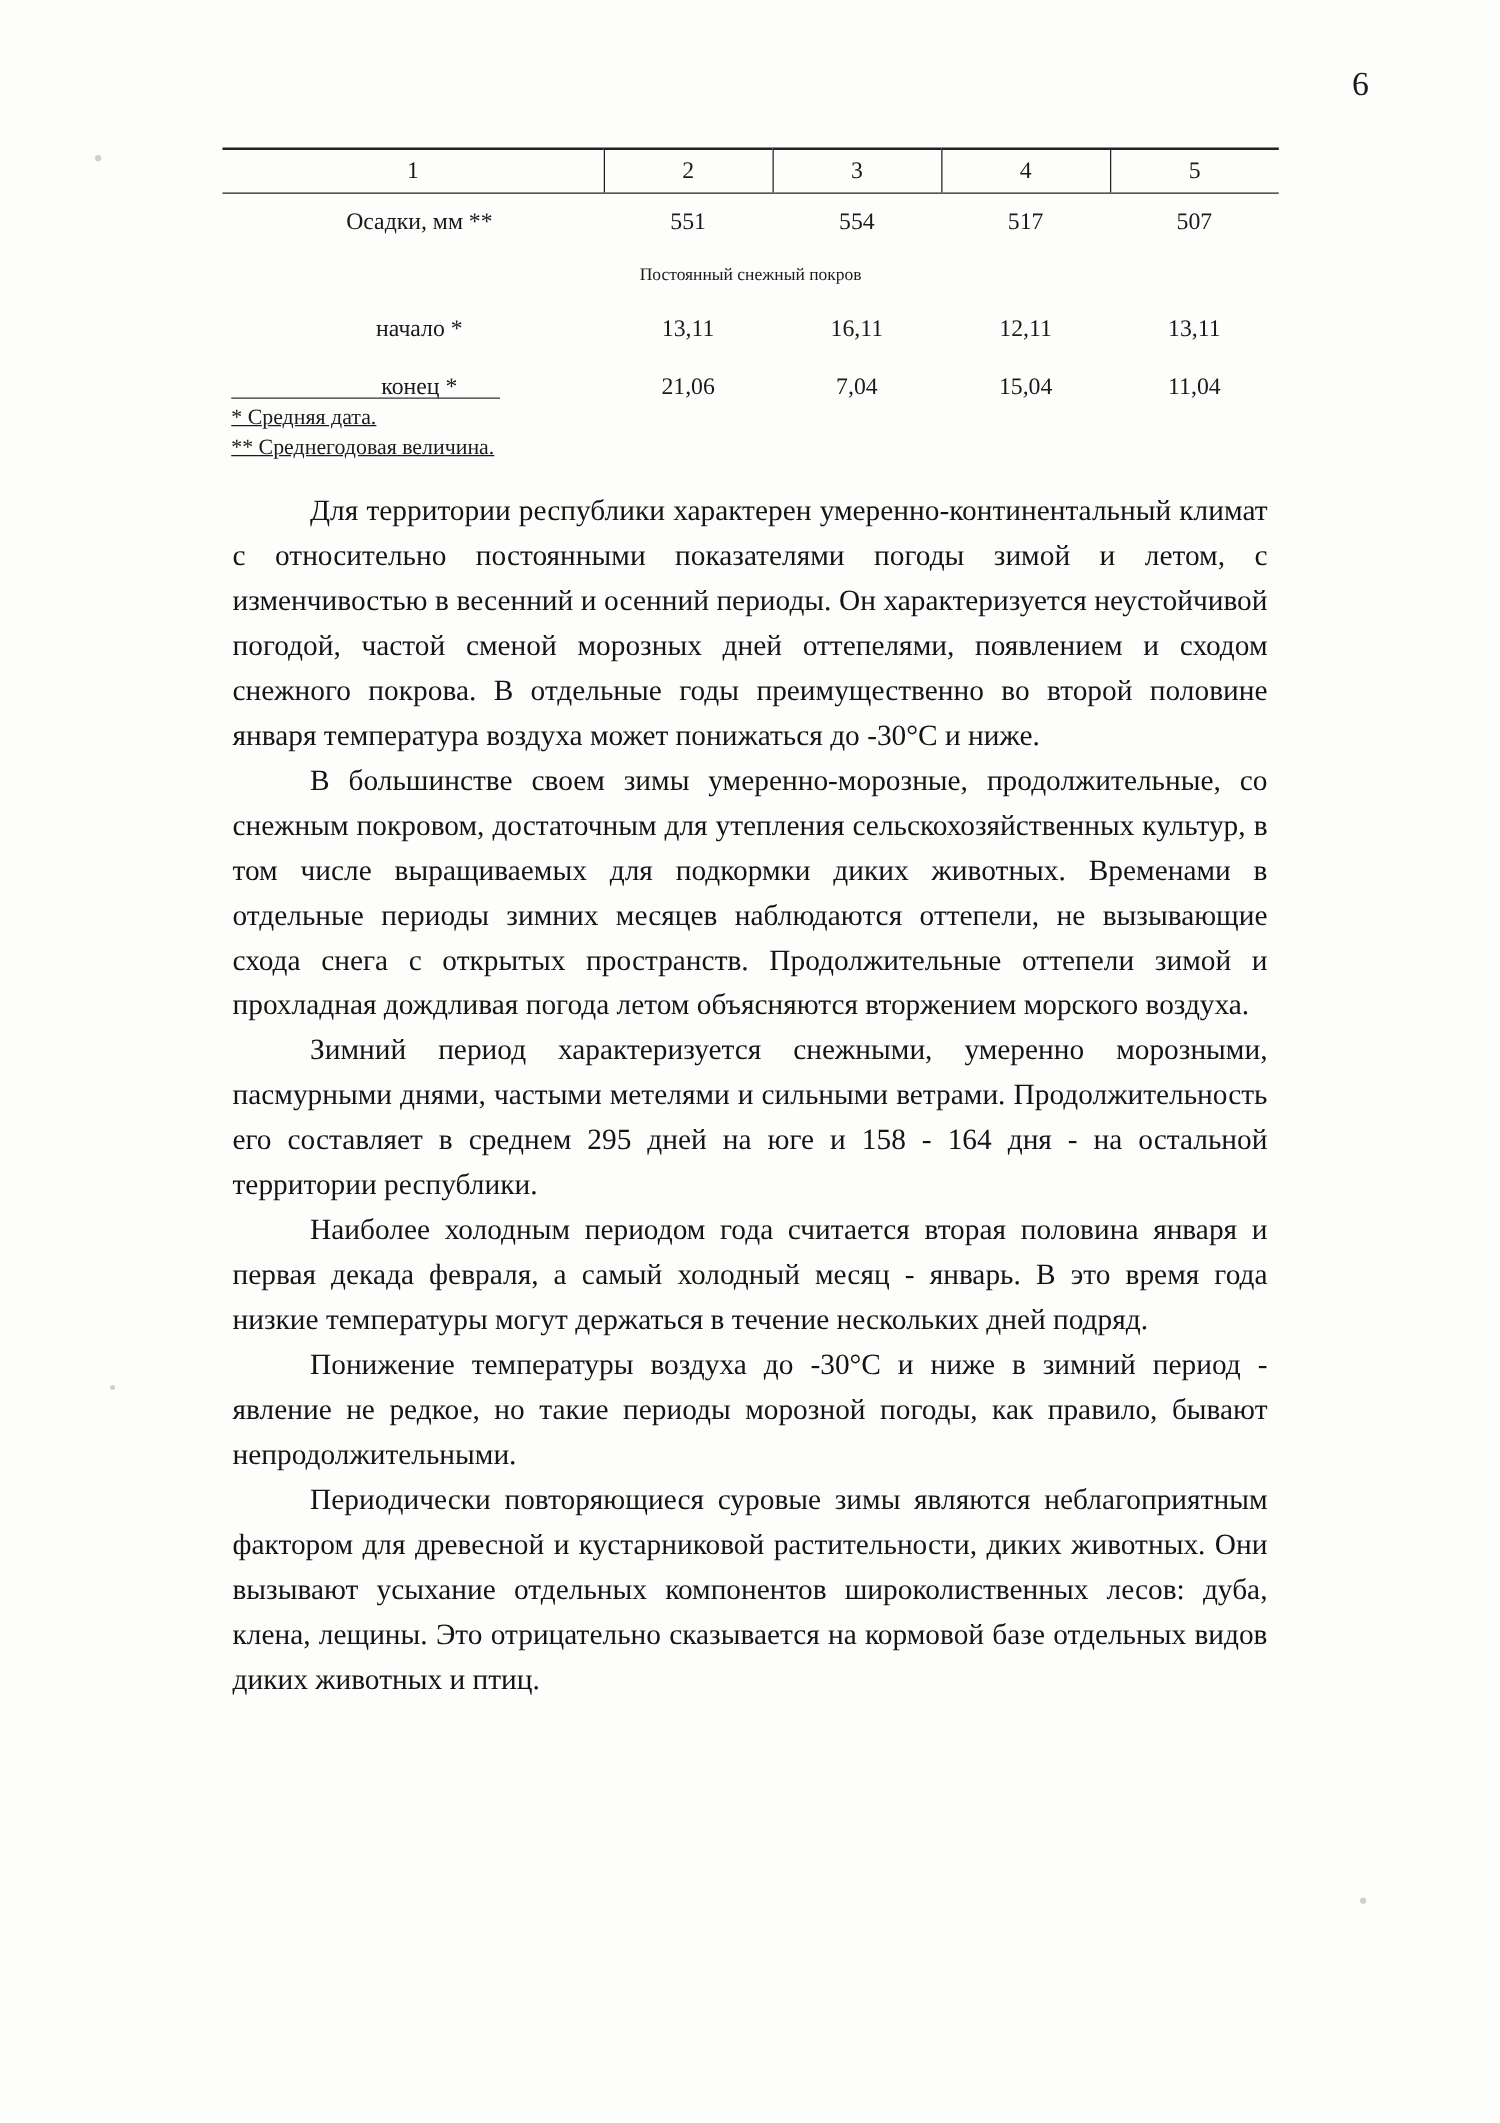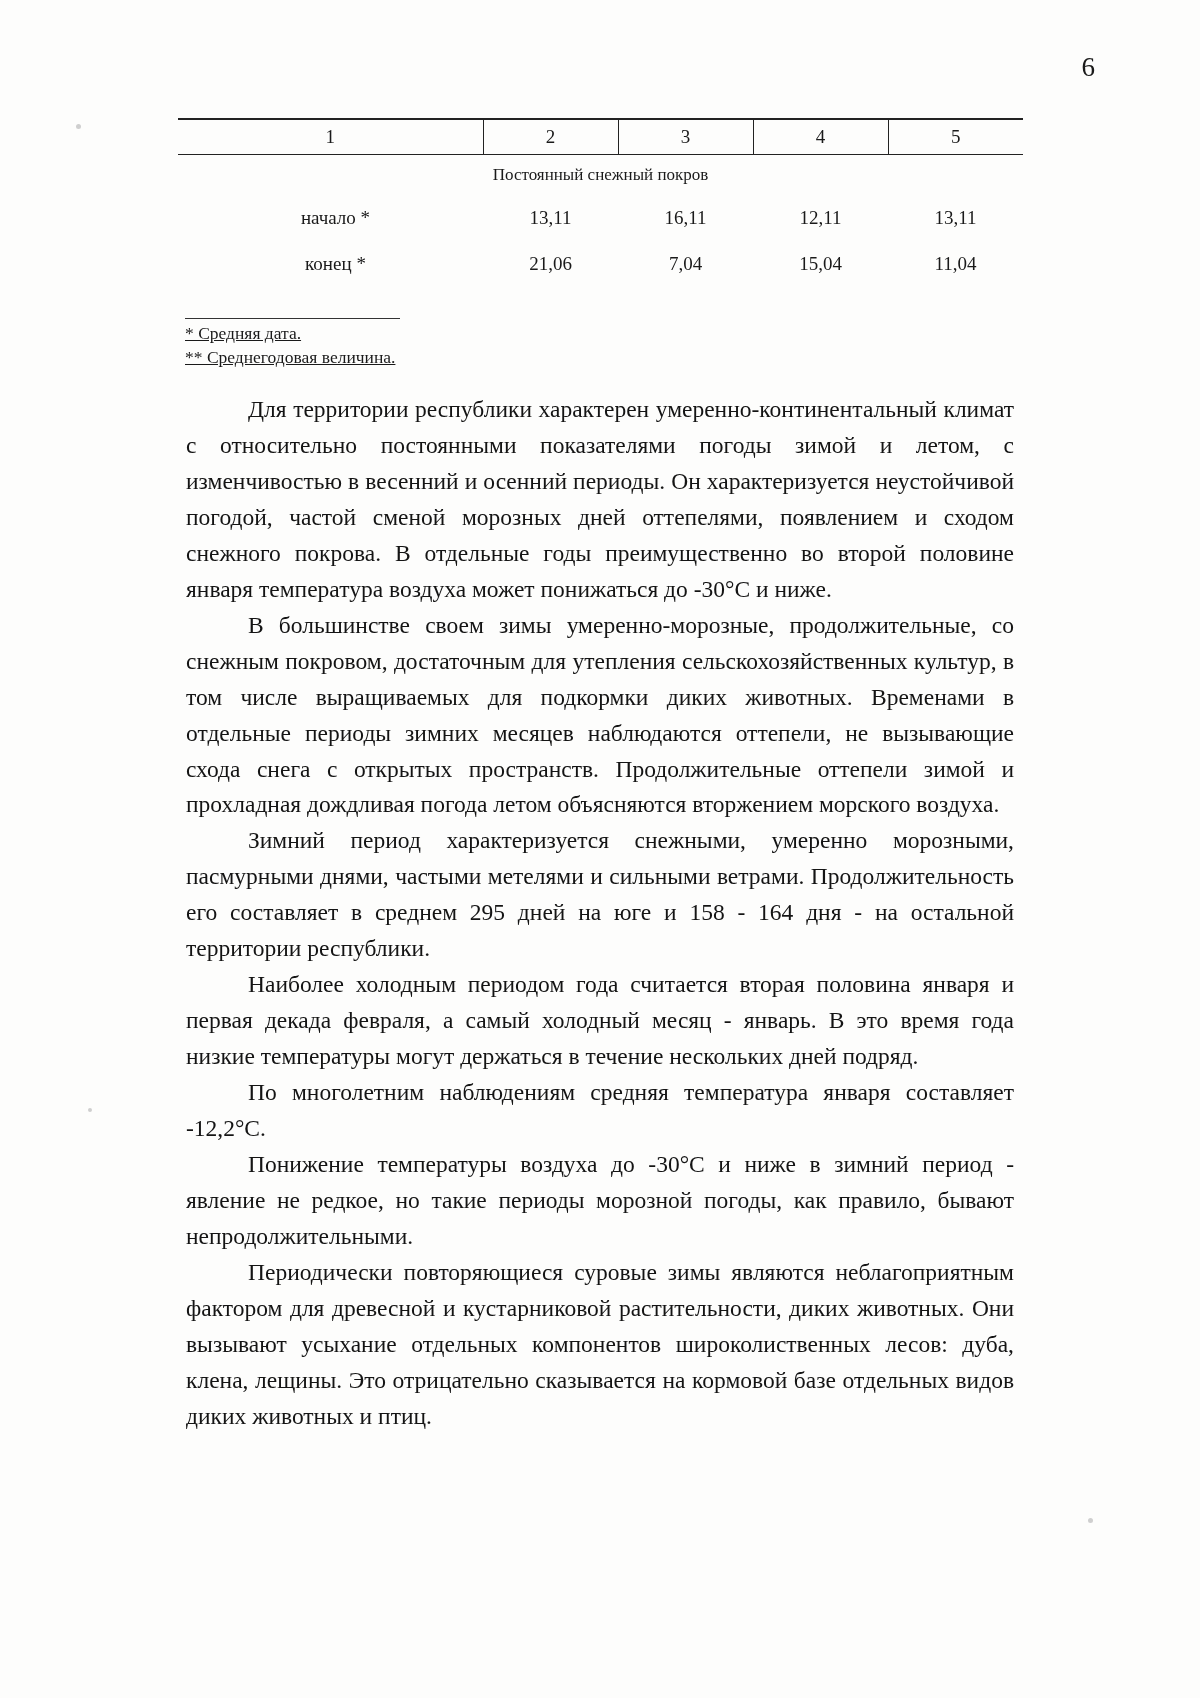--- a/index.html
+++ b/index.html
@@ -79,21 +79,21 @@
     text-align: center;
     padding-left: 10px;
   }
   .row-data td.val {
     text-align: center;
   }
 
   .row-sub td {
     height: 40px;
     text-align: center;
-    font-size: 17px;
+    font-size: 14px;
   }
 
   .col-label { width: 305px; }
   .col-v { width: 135px; }
 
   
   .footnote-rule {
     position: absolute;
     top: 318px;
     left: 185px;
@@ -162,20 +162,27 @@
           <tr>
         <td class="hr-top" colspan="5"></td>
       </tr>
       <tr class="row-head">
         <td class="colnum first">1</td>
         <td class="colnum">2</td>
         <td class="colnum">3</td>
         <td class="colnum">4</td>
         <td class="colnum">5</td>
       </tr>
+      <tr class="row-data">
+        <td class="label">Осадки, мм **</td>
+        <td class="val">551</td>
+        <td class="val">554</td>
+        <td class="val">517</td>
+        <td class="val">507</td>
+      </tr>
       <tr class="row-sub">
         <td colspan="5">Постоянный снежный покров</td>
       </tr>
       <tr class="row-data">
         <td class="label">начало *</td>
         <td class="val">13,11</td>
         <td class="val">16,11</td>
         <td class="val">12,11</td>
         <td class="val">13,11</td>
       </tr>
@@ -194,18 +201,17 @@
   <div class="footnotes">
     <div>* Средняя дата.</div>
     <div>** Среднегодовая величина.</div>
   </div>
 
   <div class="body-text">
     <p>Для территории республики характерен умеренно-континентальный климат с относительно постоянными показателями погоды зимой и летом, с изменчивостью в весенний и осенний периоды. Он характеризуется неустойчивой погодой, частой сменой морозных дней оттепелями, появлением и сходом снежного покрова. В отдельные годы преимущественно во второй половине января температура воздуха может понижаться до -30°С и ниже.</p>
     <p>В большинстве своем зимы умеренно-морозные, продолжительные, со снежным покровом, достаточным для утепления сельскохозяйственных культур, в том числе выращиваемых для подкормки диких животных. Временами в отдельные периоды зимних месяцев наблюдаются оттепели, не вызывающие схода снега с открытых пространств. Продолжительные оттепели зимой и прохладная дождливая погода летом объясняются вторжением морского воздуха.</p>
     <p>Зимний период характеризуется снежными, умеренно морозными, пасмурными днями, частыми метелями и сильными ветрами. Продолжительность его составляет в среднем 295 дней на юге и 158 - 164 дня - на остальной территории республики.</p>
     <p>Наиболее холодным периодом года считается вторая половина января и первая декада февраля, а самый холодный месяц - январь. В это время года низкие температуры могут держаться в течение нескольких дней подряд.</p>
-    <p>По многолетним наблюдениям средняя температура января составляет -12,2°С.</p>
     <p>Понижение температуры воздуха до -30°С и ниже в зимний период - явление не редкое, но такие периоды морозной погоды, как правило, бывают непродолжительными.</p>
     <p>Периодически повторяющиеся суровые зимы являются неблагоприятным фактором для древесной и кустарниковой растительности, диких животных. Они вызывают усыхание отдельных компонентов широколиственных лесов: дуба, клена, лещины. Это отрицательно сказывается на кормовой базе отдельных видов диких животных и птиц.</p>
   </div>
 
 </div>
 
 </body></html>

